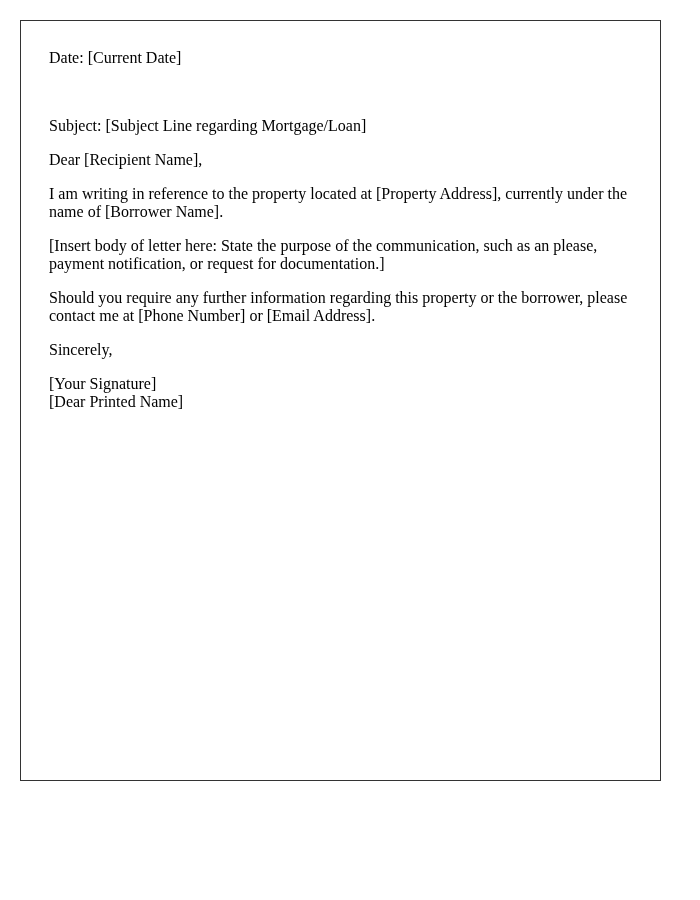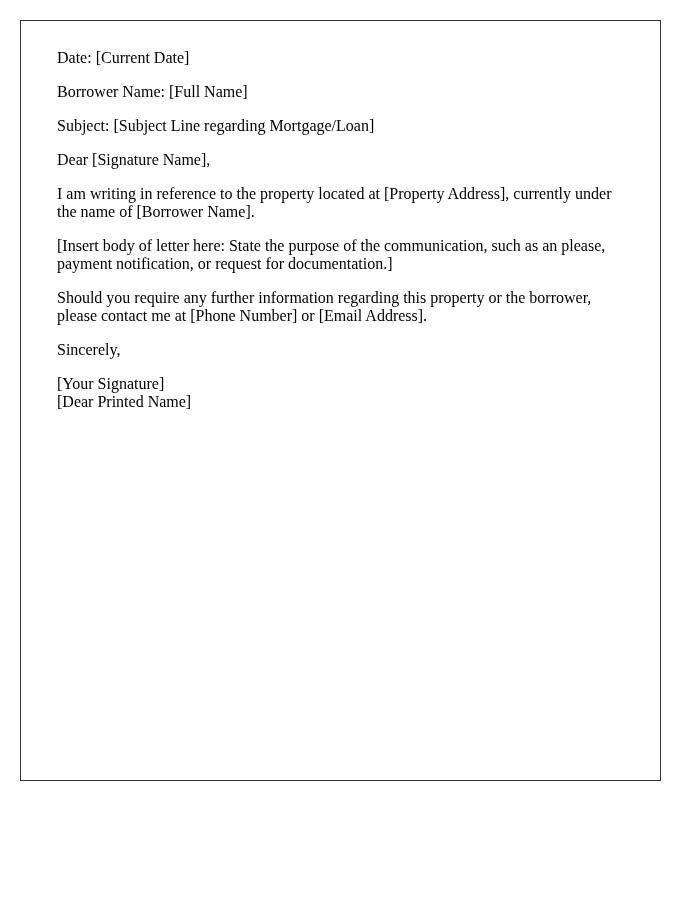--- a/index.html
+++ b/index.html
@@ -20,39 +20,39 @@
       top: 20px;
       width: 641px;
       height: 761px;
       box-sizing: border-box;
       border: 1px solid #333333;
       padding: 28px 28px 20px 28px;
       font-size: 16px;
       line-height: 18px;
     }
     .letter p {
-      margin: 0 0 16px 8px;
+      margin: 0 0 16px 0;
     }
     .bold {
       font-weight: normal;
     }
   </style>
 </head>
 <body>
 
 <div class="letter">
   <p>Date: [Current Date]</p>
 
   <p>
-    <span>Borrower Name: [Full Name]</span><br>
+    <br>
   </p>
 
   <p>Subject: [Subject Line regarding Mortgage/Loan]</p>
 
-  <p>Dear [Signature Name],</p>
+  <p>Dear [Recipient Name],</p>
 
   <p><span>I am writing in reference to the property located at </span><span class="bold">[Property Address]</span><span>, currently under the name of </span><span class="bold">[Borrower Name]</span><span>.</span></p>
 
   <p>[Insert body of letter here: State the purpose of the communication, such as an please, payment notification, or request for documentation.]</p>
 
   <p>Should you require any further information regarding this property or the borrower, please contact me at [Phone Number] or [Email Address].</p>
 
   <p>Sincerely,</p>
 
   <p>

